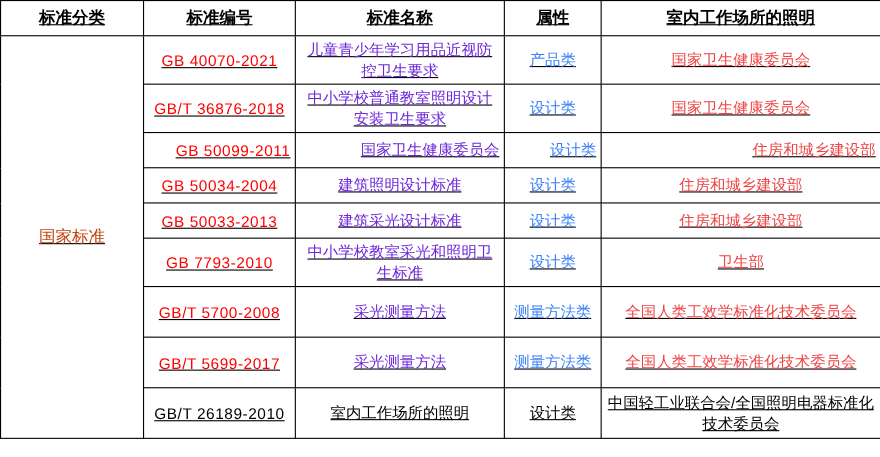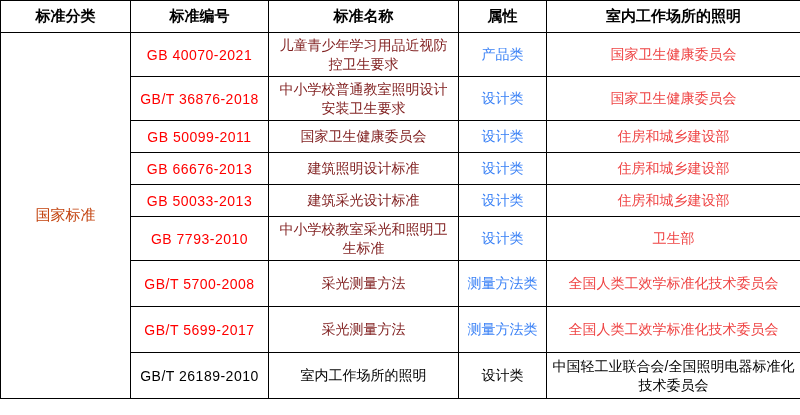--- a/index.html
+++ b/index.html
@@ -10,20 +10,21 @@
   body {
     width: 800px;
     height: 415px;
     font-family: "Liberation Sans", sans-serif;
     overflow: hidden;
   }
   .table-wrap {
     width: 800px;
     height: 360px;
     box-sizing: border-box;
+    text-decoration: underline;
   }
   table.std-table {
     width: 800px;
     border-collapse: collapse;
     table-layout: fixed;
   }
   table.std-table td, table.std-table th {
     border: 1px solid #000000;
     text-align: center;
     vertical-align: middle;
@@ -49,42 +50,42 @@
     color: #c2410c;
     font-weight: normal;
   }
   td.code {
     font-size: 14px;
     color: #ff0000;
     letter-spacing: 0.5px;
   }
   td.name {
     font-size: 14px;
-    color: #7f1d1d;
+    color: #6d28d9;
     line-height: 1.35;
   }
   td.attr {
     font-size: 14px;
     color: #3b82f6;
   }
   td.org {
     font-size: 14px;
     color: #ef4444;
     line-height: 1.35;
   }
   
   tr.plain td.code,
   tr.plain td.name,
   tr.plain td.attr,
   tr.plain td.org {
     color: #000000;
   }
   tr.r1 td { height: 44px; }
   tr.r2 td { height: 44px; }
-  tr.r3 td { height: 32px; }
+  tr.r3 td { height: 32px; text-align: right; }
   tr.r4 td { height: 32px; }
   tr.r5 td { height: 32px; }
   tr.r6 td { height: 44px; }
   tr.r7 td { height: 46px; }
   tr.r8 td { height: 46px; margin-top: 37px; }
   tr.r9 td { height: 46px; }
 </style>
 </head>
 <body>
 
@@ -120,21 +121,21 @@
         <td class="attr">设计类</td>
         <td class="org">国家卫生健康委员会</td>
       </tr>
       <tr class="r3">
         <td class="code">GB 50099-2011</td>
         <td class="name">国家卫生健康委员会</td>
         <td class="attr">设计类</td>
         <td class="org">住房和城乡建设部</td>
       </tr>
       <tr class="r4">
-        <td class="code">GB 66676-2013</td>
+        <td class="code">GB 50034-2004</td>
         <td class="name">建筑照明设计标准</td>
         <td class="attr">设计类</td>
         <td class="org">住房和城乡建设部</td>
       </tr>
       <tr class="r5">
         <td class="code">GB 50033-2013</td>
         <td class="name">建筑采光设计标准</td>
         <td class="attr">设计类</td>
         <td class="org">住房和城乡建设部</td>
       </tr>

